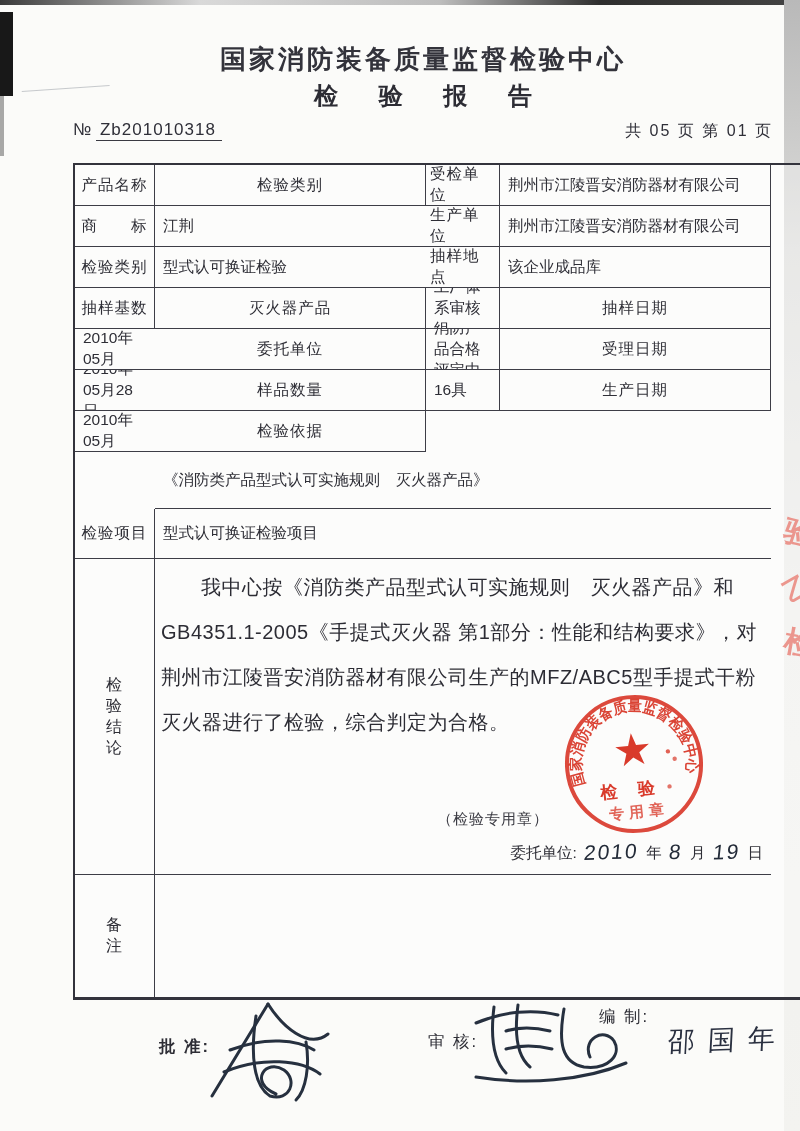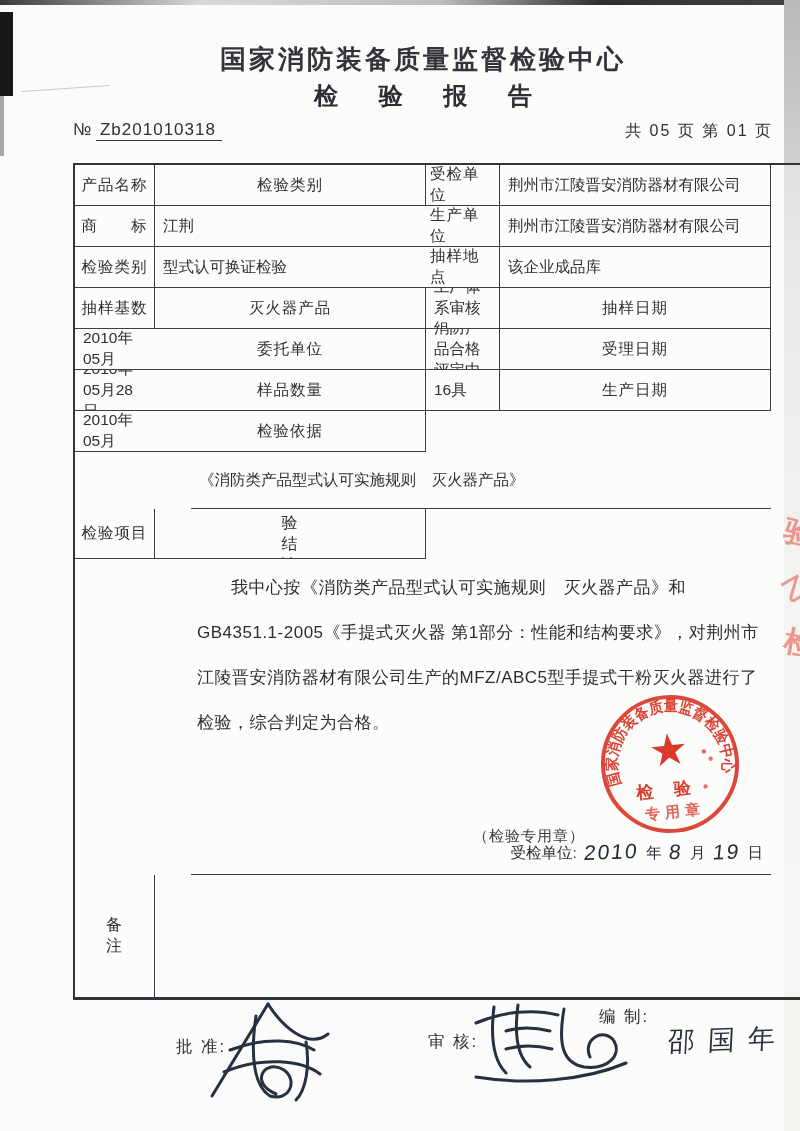--- a/index.html
+++ b/index.html
@@ -41,32 +41,32 @@
     grid-template-columns:80px 271px 74px 271px;
     grid-template-rows:41px 41px 41px 41px 41px 41px 41px 57px 50px 316px 122px;
     border:2px solid #33333c; border-bottom-width:3px;
     font-size:15.5px; color:#2e2e36; background:rgba(255,255,255,.35);
   }
   .cell { border-right:1.5px solid #3d3d46; border-bottom:1.5px solid #3d3d46;
     display:flex; align-items:center; padding:0 8px; overflow:hidden; }
   .cell.lab { justify-content:center; letter-spacing:1px; padding:0 4px; }
   .cell.lastcol { border-right:none; }
   .cell.lastrow { border-bottom:none; }
-  .cell.span3 { grid-column:2 / 5;margin-left:36px; }
+  .cell.span3 { grid-column:2 / 5; }
   .basis-val { flex-direction:column; align-items:flex-start; justify-content:center; line-height:1.6; }
   .vlabel { flex-direction:column; justify-content:space-around; padding:26px 4px; align-items:center; }
   .vlabel span { display:block; font-size:16px; }
   .remark-label { padding:18px 4px; }
 
   
   .concl { position:relative; display:block; padding:0; }
   .concl-text { position:absolute; left:6px; right:12px; top:6px;
-    font-size:17px; line-height:45px; text-indent:2em; letter-spacing:.5px; color:#2c2c34; }
+    font-size:20px; line-height:45px; text-indent:2em; letter-spacing:.5px; color:#2c2c34; }
   .stamp-wrap { position:absolute; left:402px; top:128px; width:154px; height:154px; transform:rotate(-6deg); }
-  .stamp-caption { position:absolute; left:282px; top:268px; font-size:15px; color:#3c3c44; letter-spacing:1px; }
+  .stamp-caption { position:absolute; left:282px; top:251px; font-size:15px; color:#3c3c44; letter-spacing:1px; }
   .issue-line { position:absolute; right:8px; top:280px; font-size:15.5px; color:#2e2e36; white-space:nowrap; }
   .hand { display:inline-block; font-size:21px; color:#232b38;
     transform:skewX(-8deg) rotate(-2deg); letter-spacing:2px; padding:0 3px; position:relative; top:1px; }
 
   
   .foot-label { position:absolute; font-size:16.5px; letter-spacing:2px; color:#2e2e36; }
   .sig-svg { position:absolute; }
   .sig-text { position:absolute; font-size:27px; color:#2a3040; letter-spacing:13px;
     transform:rotate(-2deg) skewX(-5deg); font-weight:500; }
 </style>
@@ -125,20 +125,21 @@
   <div class="cell">16具</div>
   <div class="cell lab">生产日期</div>
   <div class="cell lastcol">2010年05月</div>
 
   <div class="cell lab">检验依据</div>
   <div class="cell span3 lastcol basis-val">
     <span>《消防类产品型式认可实施规则　灭火器产品》</span>
   </div>
 
   <div class="cell lab">检验项目</div>
+  <div class="cell span3 lastcol">型式认可换证检验项目</div>
 
   <div class="cell lab vlabel">
     <span>检</span>
     <span>验</span>
     <span>结</span>
     <span>论</span>
   </div>
   <div class="cell span3 lastcol concl">
     <div class="concl-text">我中心按《消防类产品型式认可实施规则　灭火器产品》和GB4351.1-2005《手提式灭火器 第1部分：性能和结构要求》，对荆州市江陵晋安消防器材有限公司生产的MFZ/ABC5型手提式干粉灭火器进行了检验，综合判定为合格。</div>
 
@@ -153,38 +154,38 @@
         <circle cx="112" cy="68" r="2.2" fill="#d93a2b" opacity="0.8"></circle>
         <circle cx="118" cy="76" r="2.2" fill="#d93a2b" opacity="0.7"></circle>
         <circle cx="110" cy="103" r="2.2" fill="#d93a2b" opacity="0.7"></circle>
         <text x="72" y="108" text-anchor="middle" font-size="17" font-weight="bold" letter-spacing="8" fill="#d93a2b">检  验</text>
         <text x="77" y="130" text-anchor="middle" font-size="15" font-weight="bold" letter-spacing="5" fill="#d93a2b" opacity="0.78">专用章</text>
       </svg>
     </div>
     <div class="stamp-caption">（检验专用章）</div>
 
     <div class="issue-line">
-      <span>受检单位:</span>
+      <span>委托单位:</span>
       <span class="hand">2010</span>
       <span>年</span>
       <span class="hand">8</span>
       <span>月</span>
       <span class="hand">19</span>
       <span>日</span>
     </div>
   </div>
 
   <div class="cell lab vlabel remark-label lastrow">
     <span>备</span>
     <span>注</span>
   </div>
   <div class="cell span3 lastcol lastrow"></div>
 </div>
 
-<div class="foot-label" style="left:176px; top:1036px;">批 准:</div>
+<div class="foot-label" style="left:159px; top:1036px;font-weight:bold;">批 准:</div>
 <svg class="sig-svg" style="left:196px; top:998px;" width="150" height="105" viewBox="0 0 150 105">
   <g fill="none" stroke="#26303f" stroke-width="3" stroke-linecap="round">
     <path d="M72,6 L16,98"></path>
     <path d="M72,6 C86,28 112,52 132,36"></path>
     <path d="M34,52 C70,38 102,42 118,52"></path>
     <path d="M28,74 C66,58 106,62 124,76"></path>
     <path d="M60,18 C54,58 58,88 74,98 C94,104 102,82 88,72 C70,60 52,84 80,96"></path>
     <path d="M110,44 C114,68 110,92 100,102"></path>
   </g>
 </svg>

